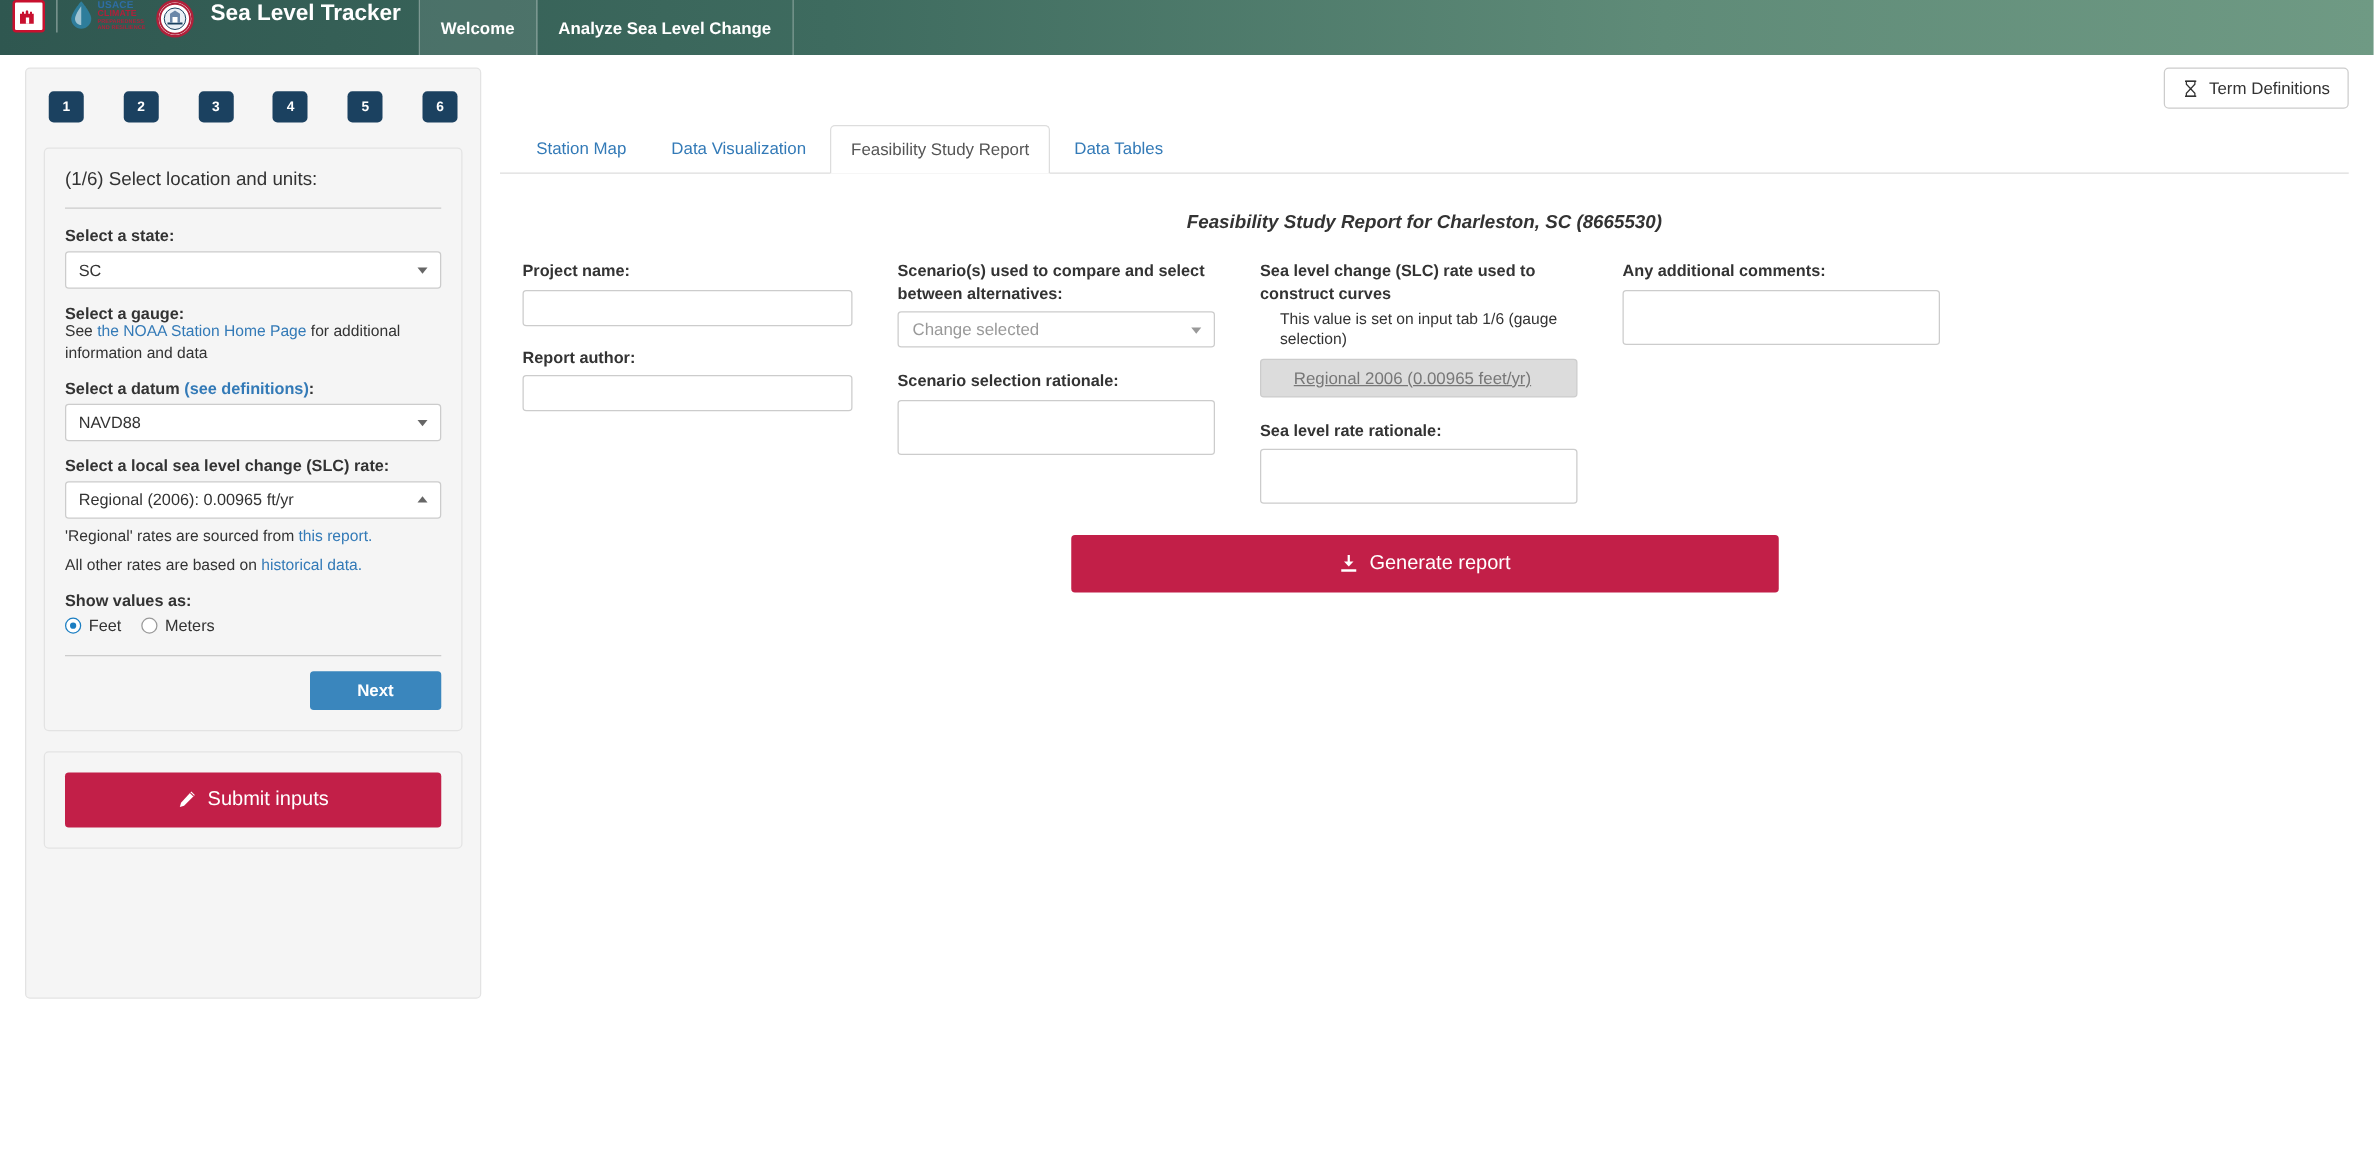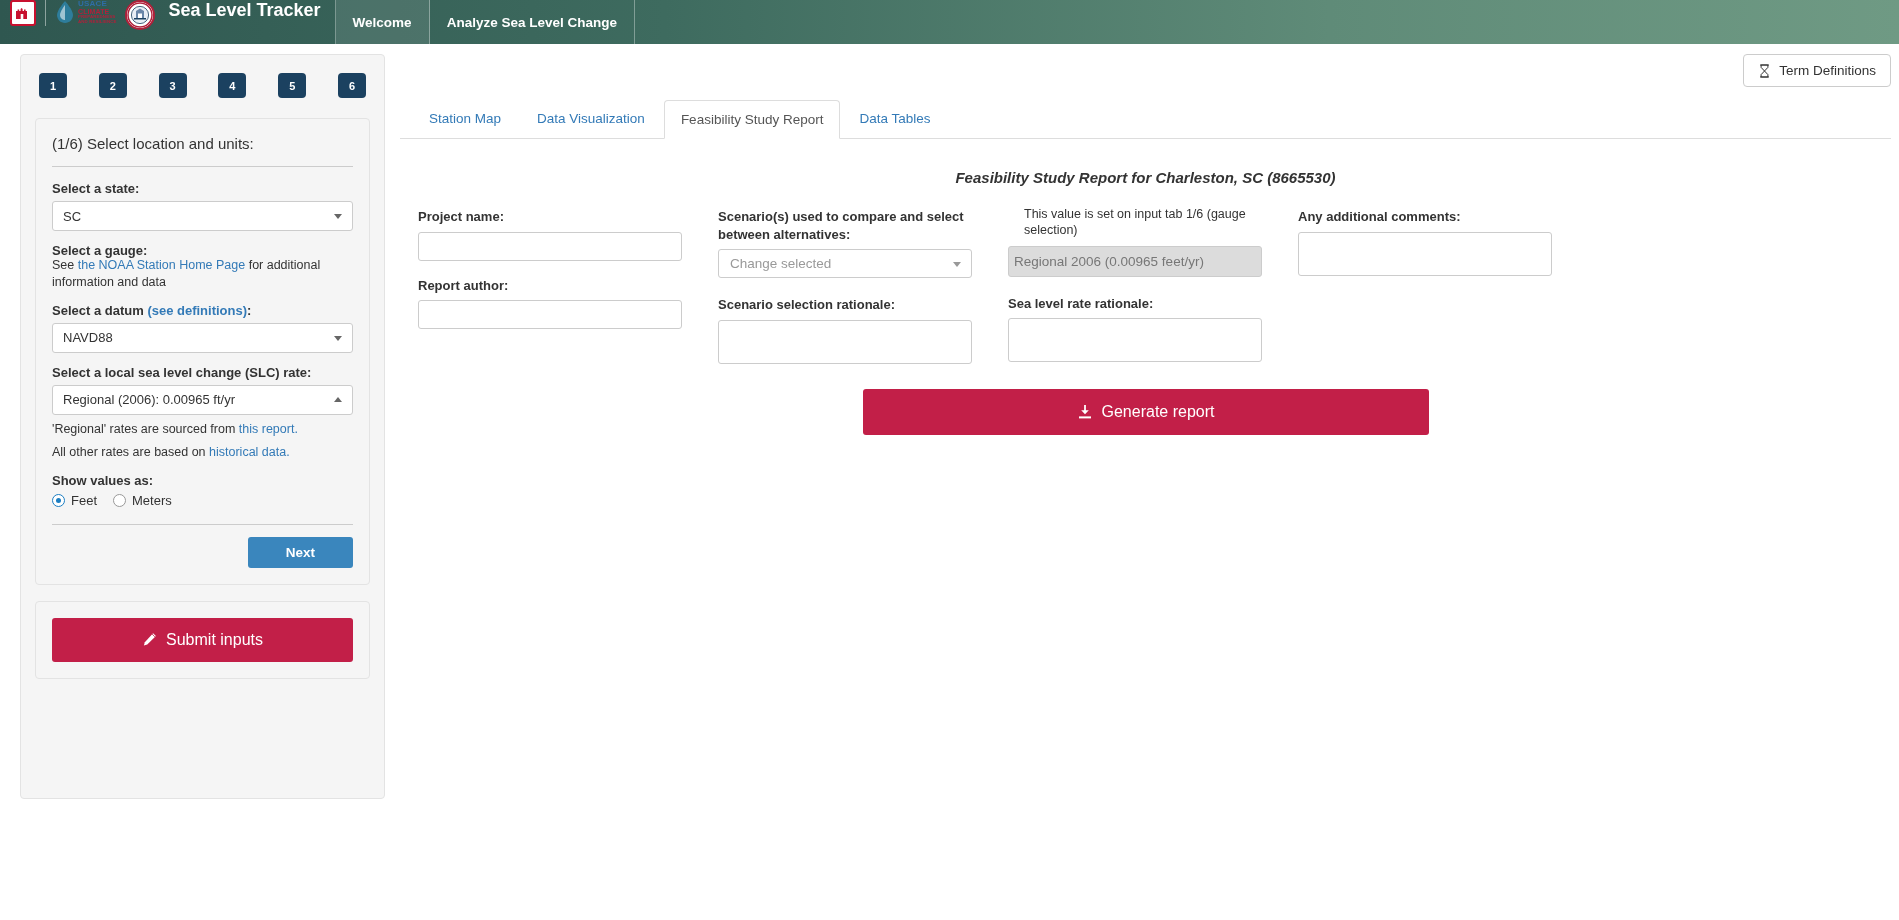--- a/index.html
+++ b/index.html
@@ -216,21 +216,21 @@
     border-radius: 3px;
     font-size: 16px;
     padding: 13px 0;
     cursor: pointer;
     display: flex; align-items: center; justify-content: center; gap: 9px;
   }
 
   
   .main {
     position: absolute;
-    left: 400px; top: 10px; right: 8px;
+    left: 400px; top: 10px; right: 20px;
   }
   .term-row { display: flex; justify-content: flex-end; }
   .btn-term {
     background: #ffffff;
     border: 1px solid #cccccc;
     border-radius: 4px;
     font-size: 13.5px;
     color: #333;
     padding: 8px 14px;
     display: flex; align-items: center; gap: 8px;
@@ -295,25 +295,26 @@
     font-size: 13px;
     color: #333;
     font-family: "Liberation Sans", sans-serif;
     margin-bottom: 16px;
   }
   .input-disabled {
     width: 100%; height: 31px;
     border: 1px solid #cccccc;
     border-radius: 3px;
     background: #dcdcdc;
-    padding: 0 5px;
+    padding: 0 26px;
     font-size: 13.5px;
     color: #777777;
     display: flex; align-items: center;
     margin-bottom: 18px;
+    text-decoration: underline;
   }
   .select-multi {
     position: relative;
     width: 100%; height: 29px;
     border: 1px solid #cccccc;
     border-radius: 3px;
     background: #ffffff;
     display: flex; align-items: center;
     padding: 0 26px 0 11px;
     font-size: 13.5px;
@@ -518,20 +519,21 @@
         <div class="select-multi">
           <span>Change selected</span>
           <span class="caret"></span>
         </div>
 
         <label class="lbl">Scenario selection rationale:</label>
         <textarea class="textarea ta-45" style=""></textarea>
       </div>
 
       <div class="col col-3">
+        <label class="lbl">Sea level change (SLC) rate used to construct curves</label>
         <div class="note">This value is set on input tab 1/6 (gauge selection)</div>
         <div class="input-disabled">
           <span>Regional 2006 (0.00965 feet/yr)</span>
         </div>
 
         <label class="lbl">Sea level rate rationale:</label>
         <textarea class="textarea ta-45" style=""></textarea>
       </div>
 
       <div class="col col-4">

